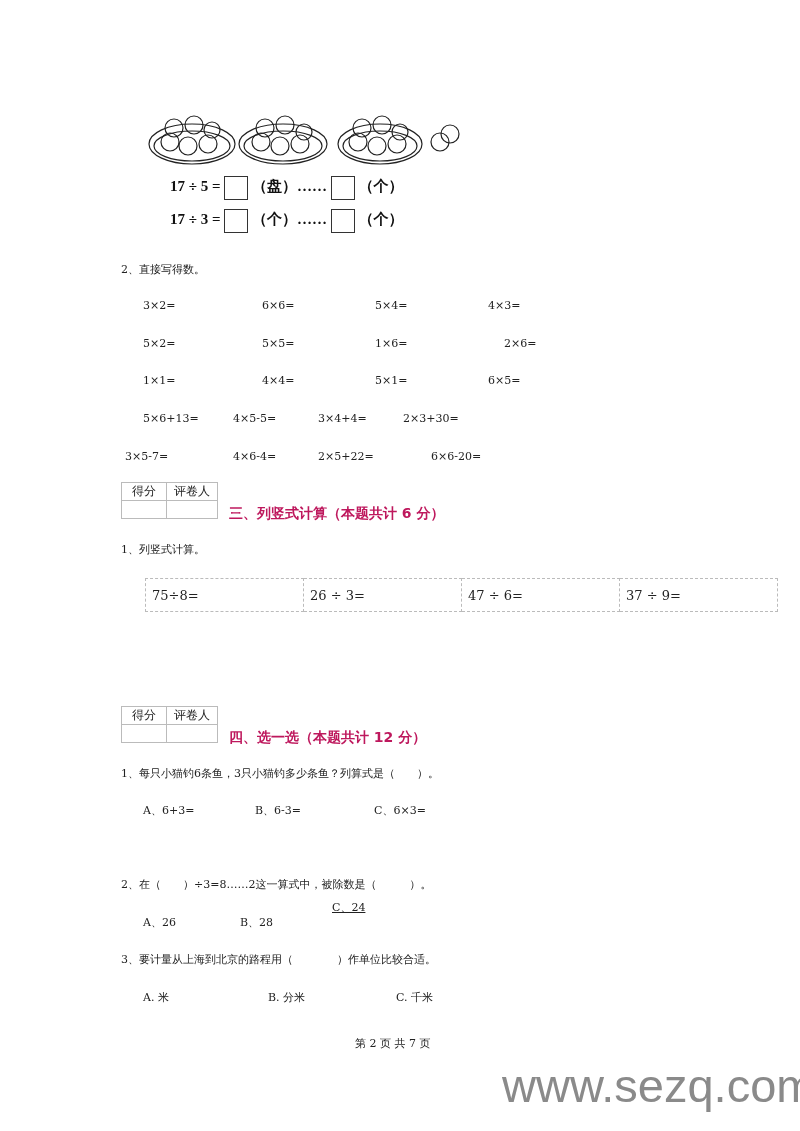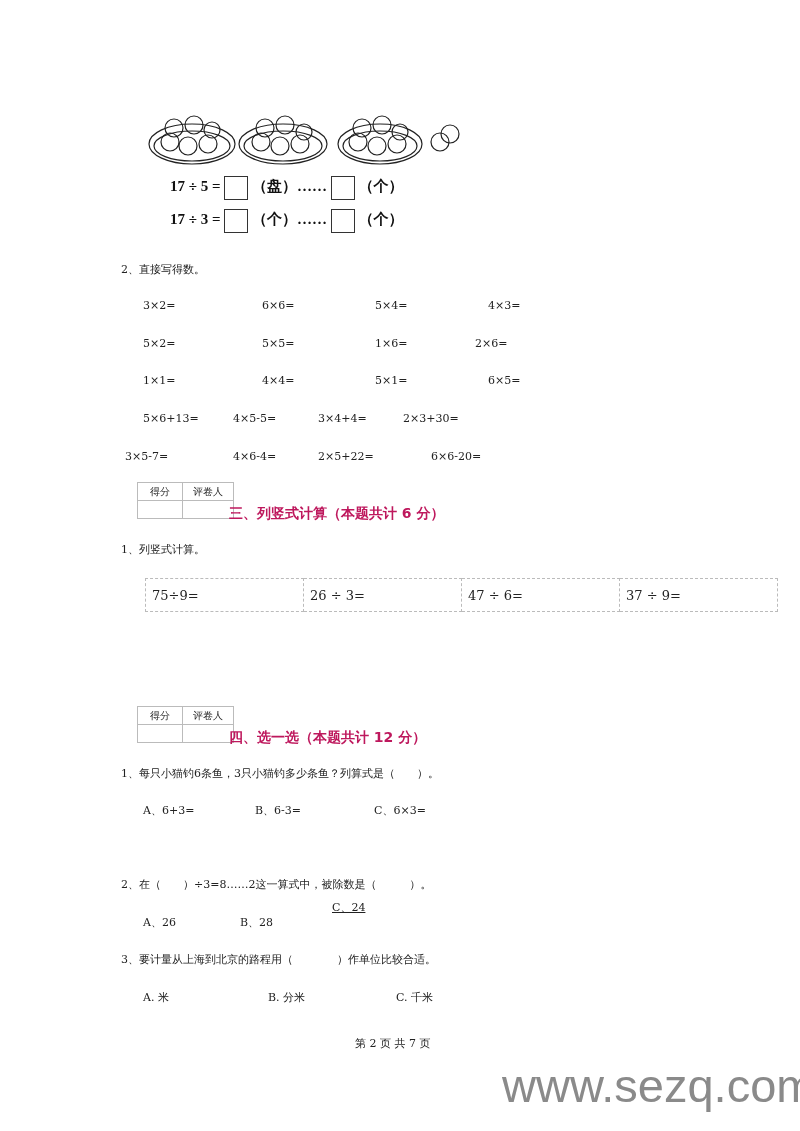--- a/index.html
+++ b/index.html
@@ -3,21 +3,21 @@
   <meta charset="utf-8">
   <style>
     html, body { margin: 0; padding: 0; background: #ffffff; }
     body { width: 800px; height: 1131px; position: relative; overflow: hidden;
            font-family: "DejaVu Serif", "Liberation Serif", serif; color: #222; }
     .abs { position: absolute; }
     .t { font-size: 11px; white-space: nowrap; }
     .plates { left: 148px; top: 108px; }
     .eq { font-family: Liberation Serif, serif; font-size: 15px; font-weight: bold; color:#111; }
     .box { display:inline-block; width: 22px; height: 22px; border: 1.5px solid #333; vertical-align: middle; background:#fff; }
-    .score-table { border-collapse: collapse; font-size: 10px; margin-left: 16px; }
+    .score-table { border-collapse: collapse; font-size: 12px; }
     .score-table td { border: 1px solid #bbb; width: 40px; height: 17px; padding: 0 2px; text-align: center; }
     .score-table td.w { width: 46px; }
     .sec-title { font-family: "DejaVu Sans", sans-serif; font-size: 14px; font-weight: bold; color:#be185d; }
     .calc-table { border-collapse: collapse; }
     .calc-table td { border: 1px dashed #bbb; width: 150px; height: 30px; padding-left: 6px; font-size: 13px; }
     .footer { font-size: 11px; }
     .watermark { font-family: "Liberation Sans", sans-serif; font-size: 47px; color: #8a8a8a; }
   </style>
 </head>
 <body>
@@ -77,21 +77,21 @@
 <div class="abs t" style="left:121px; top:262px;">2、直接写得数。</div>
 
 <div class="abs t" style="left:143px; top:299px;">3×2=</div>
 <div class="abs t" style="left:262px; top:299px;">6×6=</div>
 <div class="abs t" style="left:375px; top:299px;">5×4=</div>
 <div class="abs t" style="left:488px; top:299px;">4×3=</div>
 
 <div class="abs t" style="left:143px; top:337px;">5×2=</div>
 <div class="abs t" style="left:262px; top:337px;">5×5=</div>
 <div class="abs t" style="left:375px; top:337px;">1×6=</div>
-<div class="abs t" style="left:475px; top:337px;">2×6=</div>
+<div class="abs t" style="left:504px; top:337px;">2×6=</div>
 
 <div class="abs t" style="left:143px; top:374px;">1×1=</div>
 <div class="abs t" style="left:262px; top:374px;">4×4=</div>
 <div class="abs t" style="left:375px; top:374px;">5×1=</div>
 <div class="abs t" style="left:488px; top:374px;">6×5=</div>
 
 <div class="abs t" style="left:143px; top:412px;">5×6+13=</div>
 <div class="abs t" style="left:233px; top:412px;">4×5-5=</div>
 <div class="abs t" style="left:318px; top:412px;">3×4+4=</div>
 <div class="abs t" style="left:403px; top:412px;">2×3+30=</div>
@@ -112,21 +112,21 @@
     <td class="w"></td>
   </tr>
 </tbody>
   </table>
 <div class="abs sec-title" style="left:229px; top:505px;">三、列竖式计算（本题共计 6 分）</div>
 <div class="abs t" style="left:121px; top:542px;">1、列竖式计算。</div>
 
 <table class="abs calc-table" style="left:145px; top:578px;">
   <tbody>
       <tr>
-    <td>75÷9=</td>
+    <td>75÷8=</td>
     <td>26 ÷ 3=</td>
     <td>47 ÷ 6=</td>
     <td>37 ÷ 9=</td>
   </tr>
 </tbody>
   </table>
 
 <table class="abs score-table" style="left:121px; top:706px;">
   <tbody>
       <tr>

